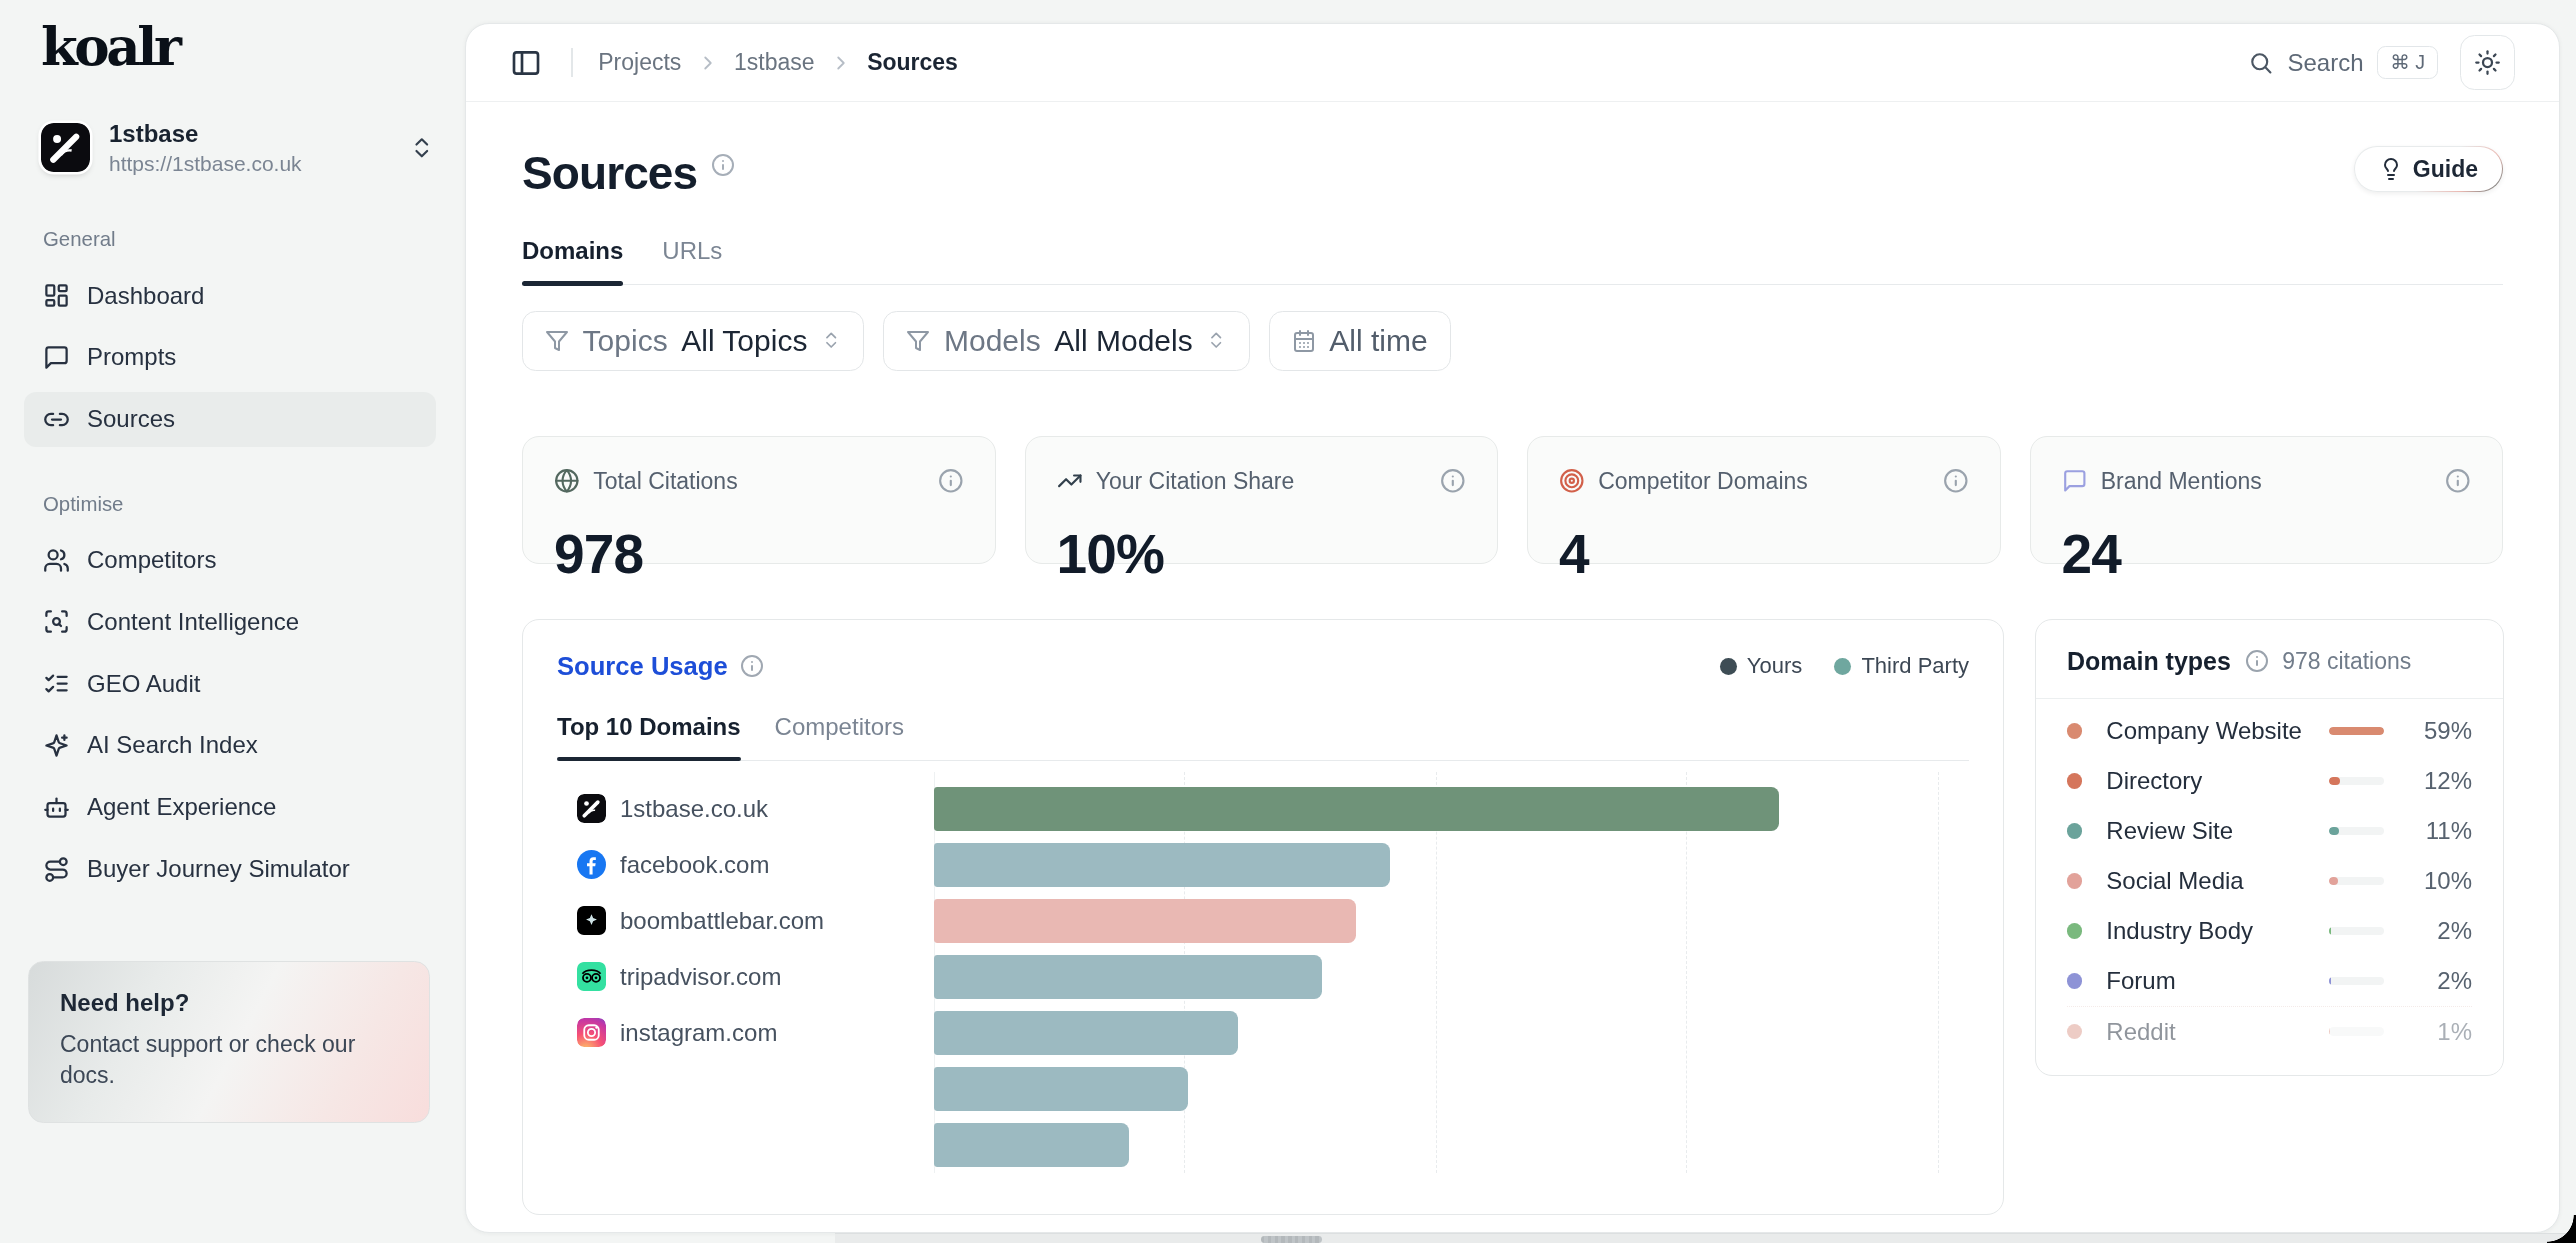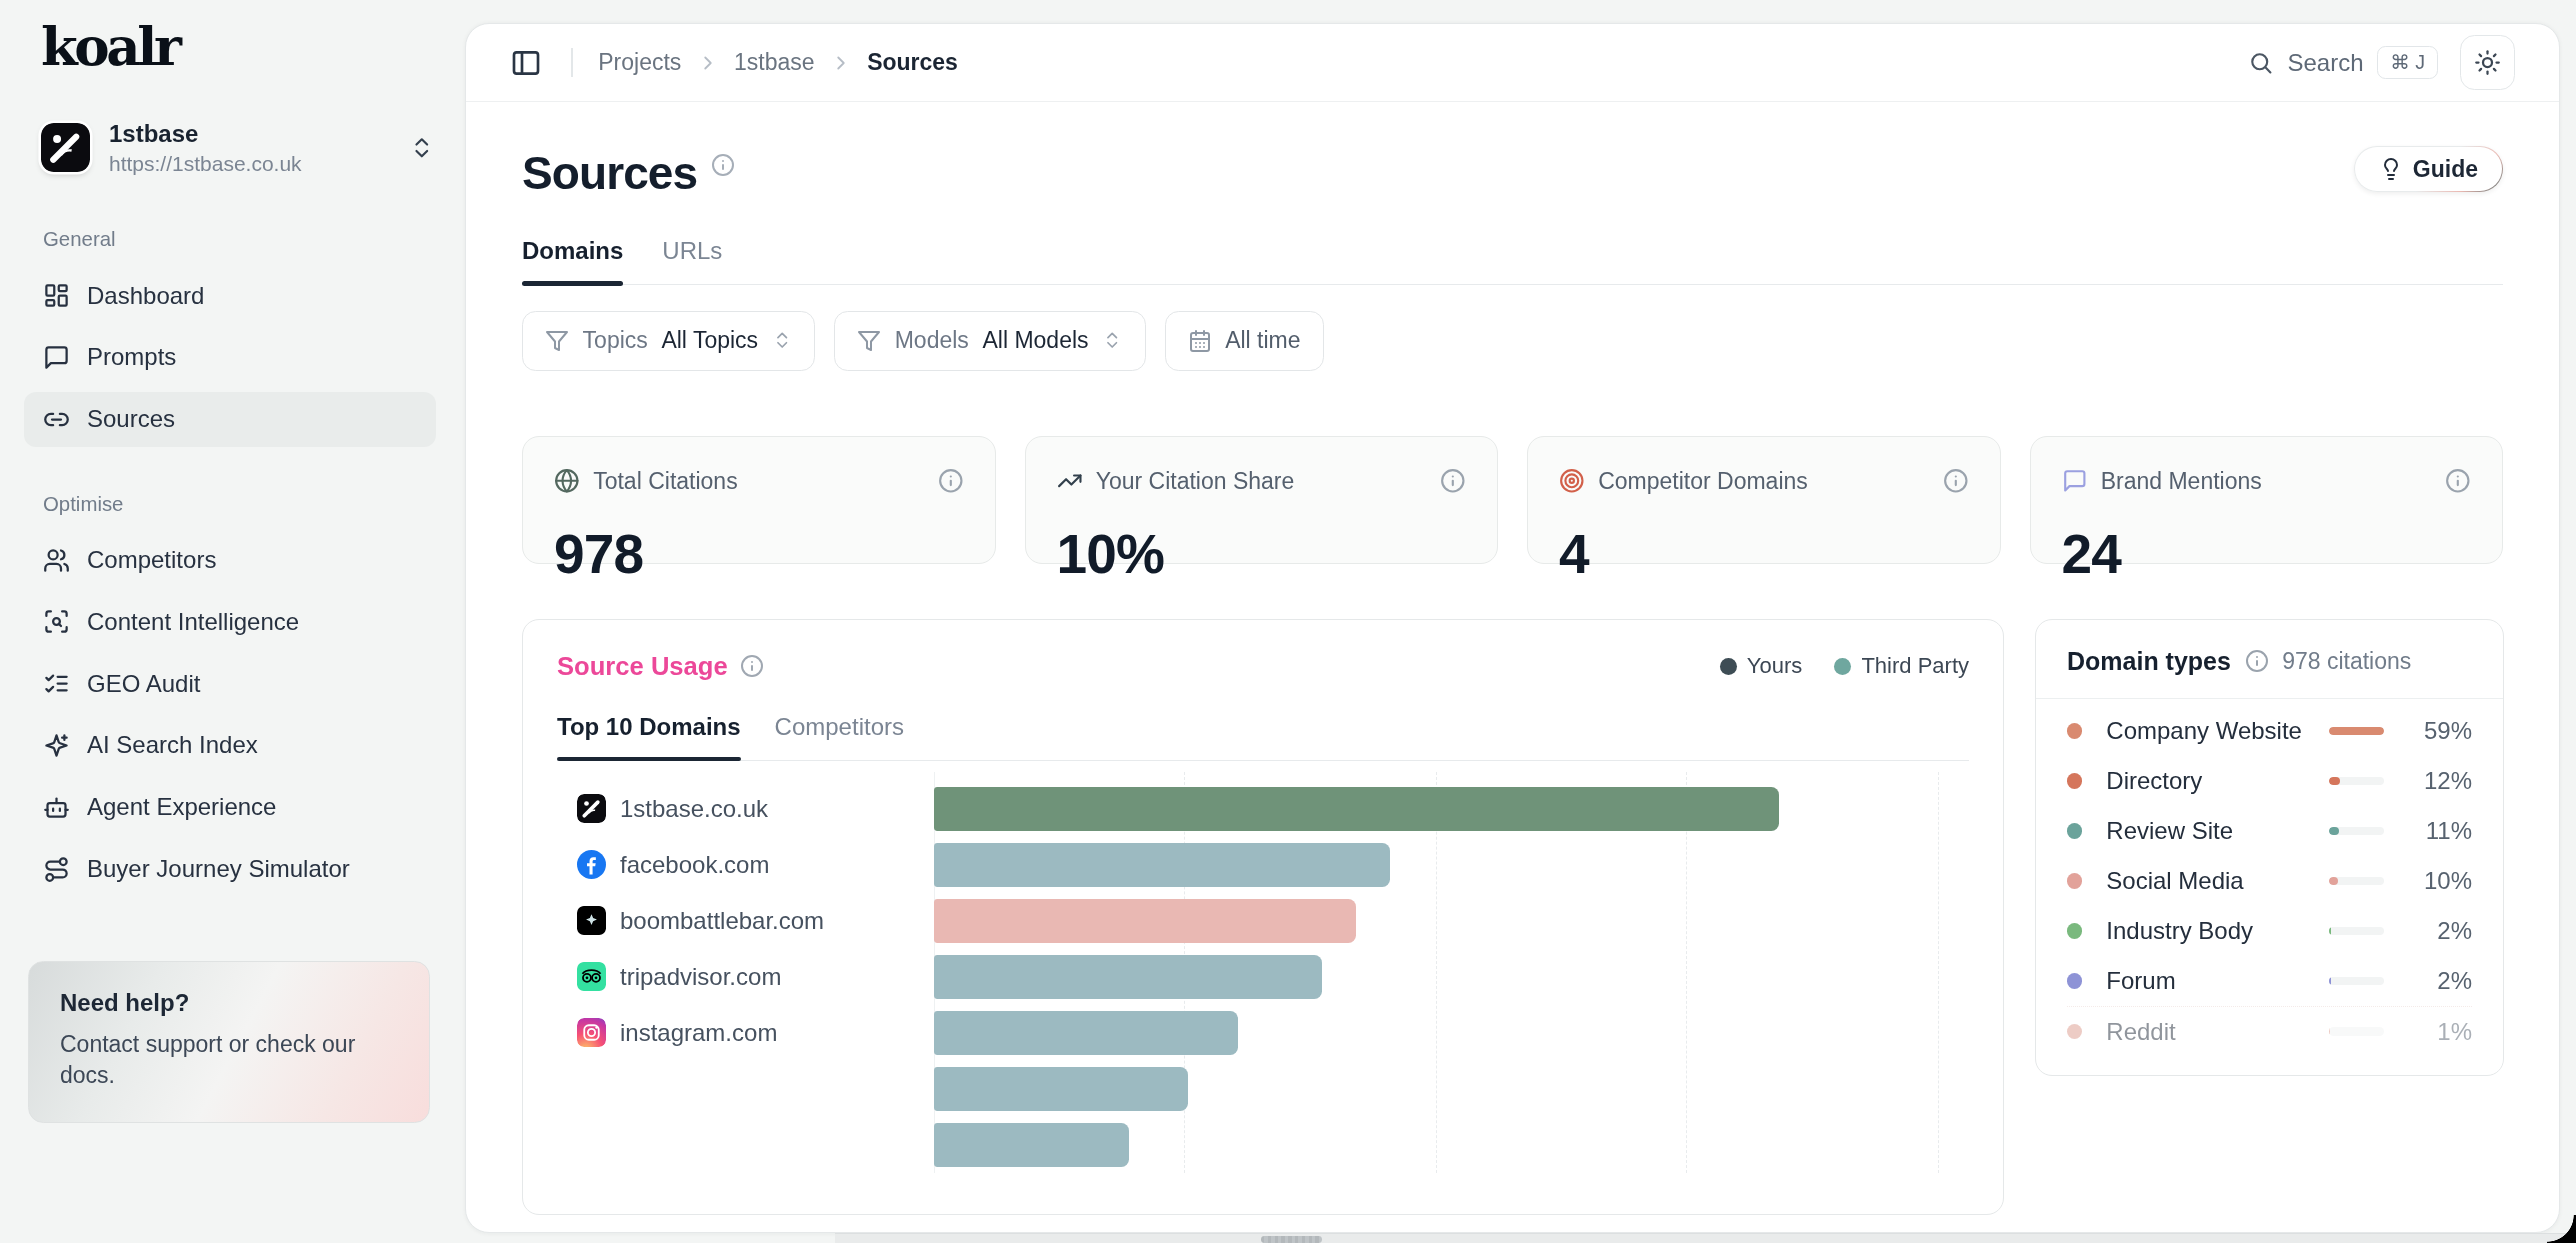--- a/index.html
+++ b/index.html
@@ -85,40 +85,40 @@
 
   .tabs-row { margin-top:37px; border-bottom:1.7px solid #e7eaec; }
   .tabs { display:flex; gap:39px; font-size:24px; }
   .tab { padding-bottom:19px; color:#7b8593; font-weight:500; position:relative; cursor:pointer; }
   .tab.active { color:#16202e; font-weight:700; }
   .tab.active::after { content:""; position:absolute; left:0; right:0; bottom:-1.7px; height:4.3px; background:#1b2634; border-radius:2.6px; }
 
   .filters-row { margin-top:25.6px; display:flex; gap:19px; }
   .filter-btn {
     display:flex; align-items:center; gap:13.6px; height:60px; padding:0 22px;
-    border:1.7px solid #e3e6e8; border-radius:13.6px; background:#fff; font-size:23px; cursor:pointer;
+    border:1.7px solid #e3e6e8; border-radius:13.6px; background:#fff; font-size:30px; cursor:pointer;
   }
   .filter-btn .f-icon { width:24px; height:24px; color:#8e98a4; }
   .f-label { color:#6d7785; }
   .f-value { color:#1c2634; font-weight:400; }
   .f-chev { width:20.4px; height:20.4px; color:#9aa3ae; }
   .f-time { color:#525d6b; }
 
   .stats-row { margin-top:65px; display:grid; grid-template-columns:repeat(4,1fr); gap:29px; }
   .stat-card { height:128px; background:#fafbfa; border:1.7px solid #e7eae9; border-radius:17px; padding:31px; }
   .stat-top { display:flex; align-items:center; gap:13.6px; font-size:23px; color:#55606e; }
   .stat-top .s-icon { width:25.6px; height:25.6px; }
   .stat-info { margin-left:auto; width:25.6px; height:25.6px; color:#9aa3ad; cursor:pointer; }
   .stat-value { margin-top:27px; font-size:55px; font-weight:700; color:#111b29; letter-spacing:-0.9px; }
 
   .panels-row { margin-top:55px; display:grid; grid-template-columns:1482px 469px; gap:31px; align-items:start; }
 
   .su-panel { border:1.7px solid #e5e8e9; border-radius:17px; background:#fff; padding:32px 34px 0; height:596px; overflow:hidden; }
   .su-head { display:flex; align-items:center; }
-  .su-title { font-size:25.6px; font-weight:700; color:#ec4899; display:flex; gap:12px; align-items:center; }
+  .su-title { font-size:25.6px; font-weight:700; color:#1d4ed8; display:flex; gap:12px; align-items:center; }
   .su-title .icon { width:24px; height:24px; color:#a0a8b2; }
   .su-legend { margin-left:auto; display:flex; gap:32px; align-items:center; font-size:22px; color:#3c4754; }
   .legend-item { display:flex; align-items:center; gap:10.2px; }
   .legend-dot { width:17px; height:17px; border-radius:50%; }
   .su-tabs { margin-top:32px; border-bottom:1.7px solid #e7eaec; display:flex; gap:34px; font-size:24px; }
 
   .chart { margin-top:20.4px; position:relative; }
   .grid-layer { position:absolute; left:377px; right:0; top:0; bottom:0; }
   .gridline { position:absolute; top:-8.5px; bottom:0; width:0; border-left:1.7px dashed #e8ebed; }
   .gridline.first { border-left:1.7px solid #eef1f2; }

